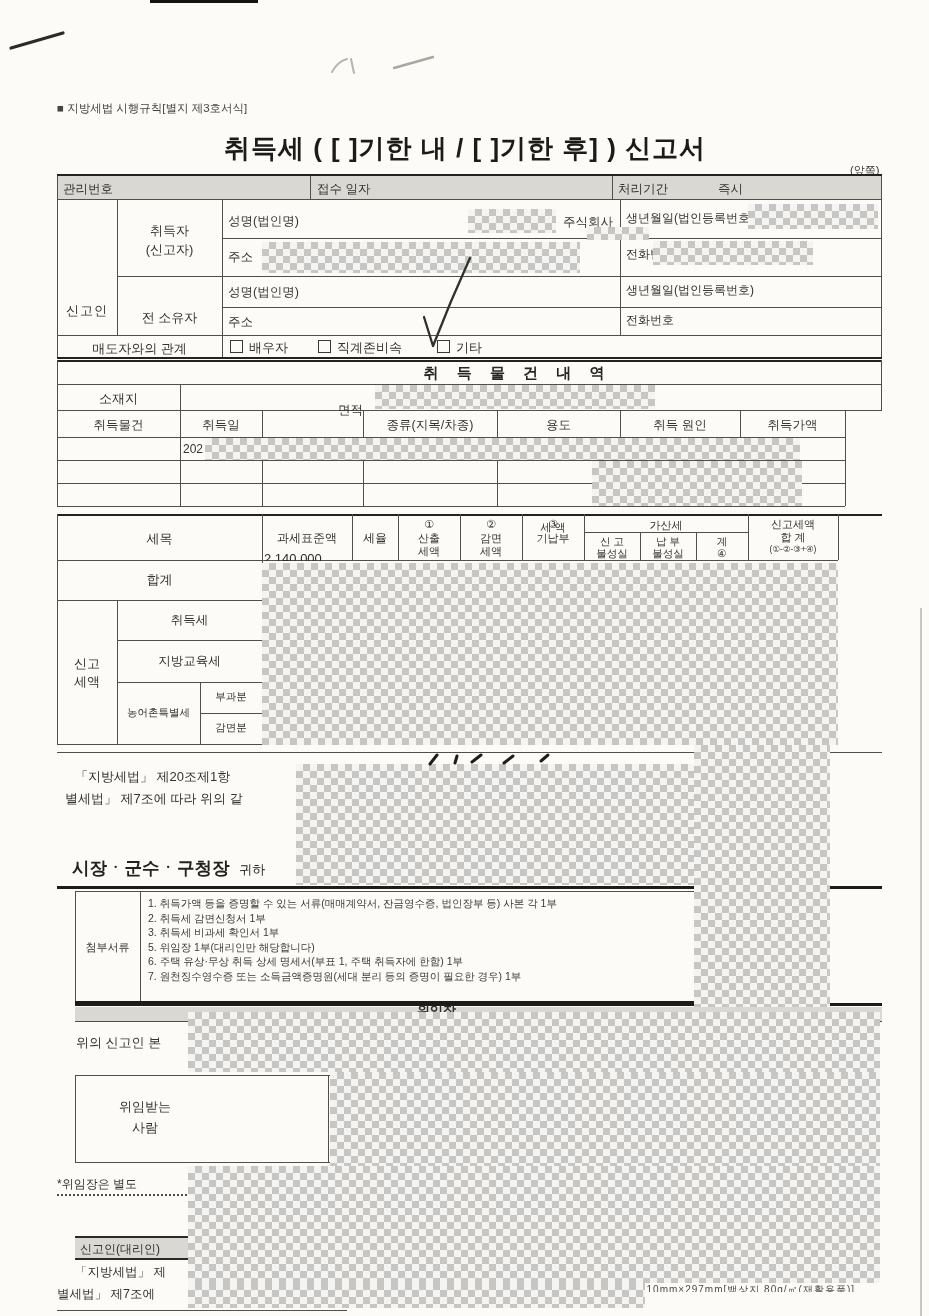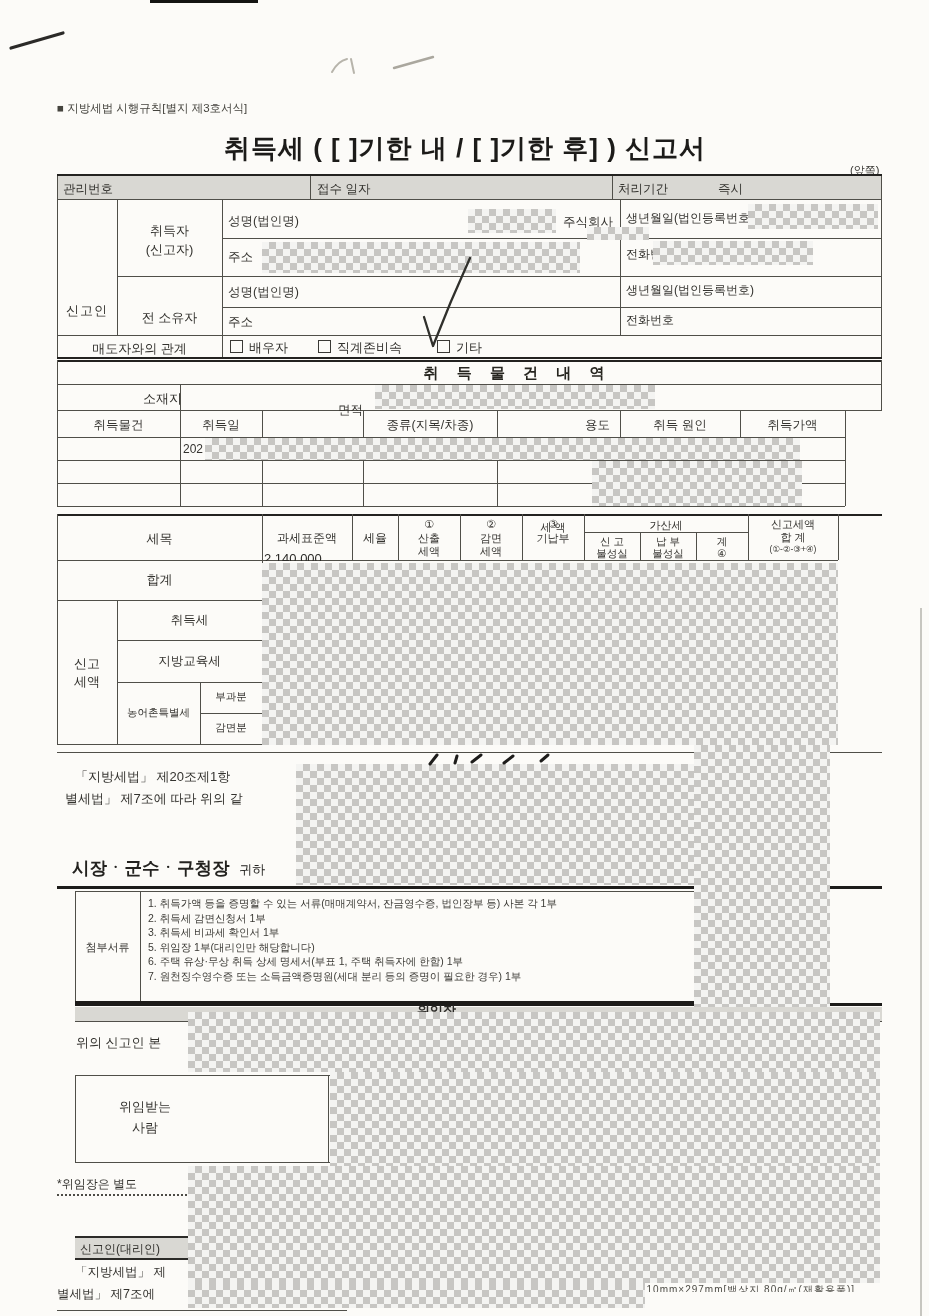--- a/index.html
+++ b/index.html
@@ -75,29 +75,29 @@
   <div class="lbl c" style="left:57px;top:340px;width:165px;font-size:13px;">매도자와의 관계</div>
   <div class="opt" style="left:230px;top:339px;"><span class="cb"></span><span>배우자</span></div>
   <div class="opt" style="left:318px;top:339px;"><span class="cb"></span><span>직계존비속</span></div>
   <div class="opt" style="left:437px;top:339px;"><span class="cb"></span><span>기타</span></div>
 
   <div class="hl2" style="left:57px;top:360px;width:825px;"></div>
   <div class="lbl c" style="left:57px;top:364px;width:825px;font-size:15px;font-weight:bold;letter-spacing:7px;color:#26251f;margin-left:48px;">취 득 물 건 내 역</div>
   <div class="hl" style="left:57px;top:384px;width:825px;"></div>
   <div class="vl" style="left:57px;top:360px;height:146px;"></div>
   <div class="vl" style="left:881px;top:360px;height:50px;"></div>
-  <div class="lbl c" style="left:57px;top:390px;width:123px;font-size:13px;padding-left:44px;">소재지</div>
+  <div class="lbl c" style="left:57px;top:390px;width:123px;font-size:13px;">소재지</div>
   <div class="vl" style="left:180px;top:384px;height:26px;"></div>
   <div class="hl" style="left:57px;top:410px;width:825px;"></div>
 
   <div class="lbl c" style="left:57px;top:417px;width:123px;">취득물건</div>
   <div class="lbl c" style="left:180px;top:417px;width:82px;">취득일</div>
   <div class="lbl c" style="left:262px;top:402px;width:101px;text-align:right;">면적</div>
   <div class="lbl c" style="left:363px;top:417px;width:134px;">종류(지목/차종)</div>
-  <div class="lbl c" style="left:497px;top:417px;width:123px;padding-left:39px;">용도</div>
+  <div class="lbl c" style="left:497px;top:417px;width:123px;">용도</div>
   <div class="lbl c" style="left:620px;top:417px;width:120px;">취득 원인</div>
   <div class="lbl c" style="left:740px;top:417px;width:105px;">취득가액</div>
   <div class="vl" style="left:180px;top:410px;height:96px;"></div>
   <div class="vl" style="left:262px;top:410px;height:96px;"></div>
   <div class="vl" style="left:363px;top:410px;height:96px;"></div>
   <div class="vl" style="left:497px;top:410px;height:96px;"></div>
   <div class="vl" style="left:620px;top:410px;height:27px;"></div>
   <div class="vl" style="left:740px;top:410px;height:27px;"></div>
   <div class="vl" style="left:845px;top:410px;height:96px;"></div>
   <div class="hl" style="left:57px;top:437px;width:788px;"></div>

